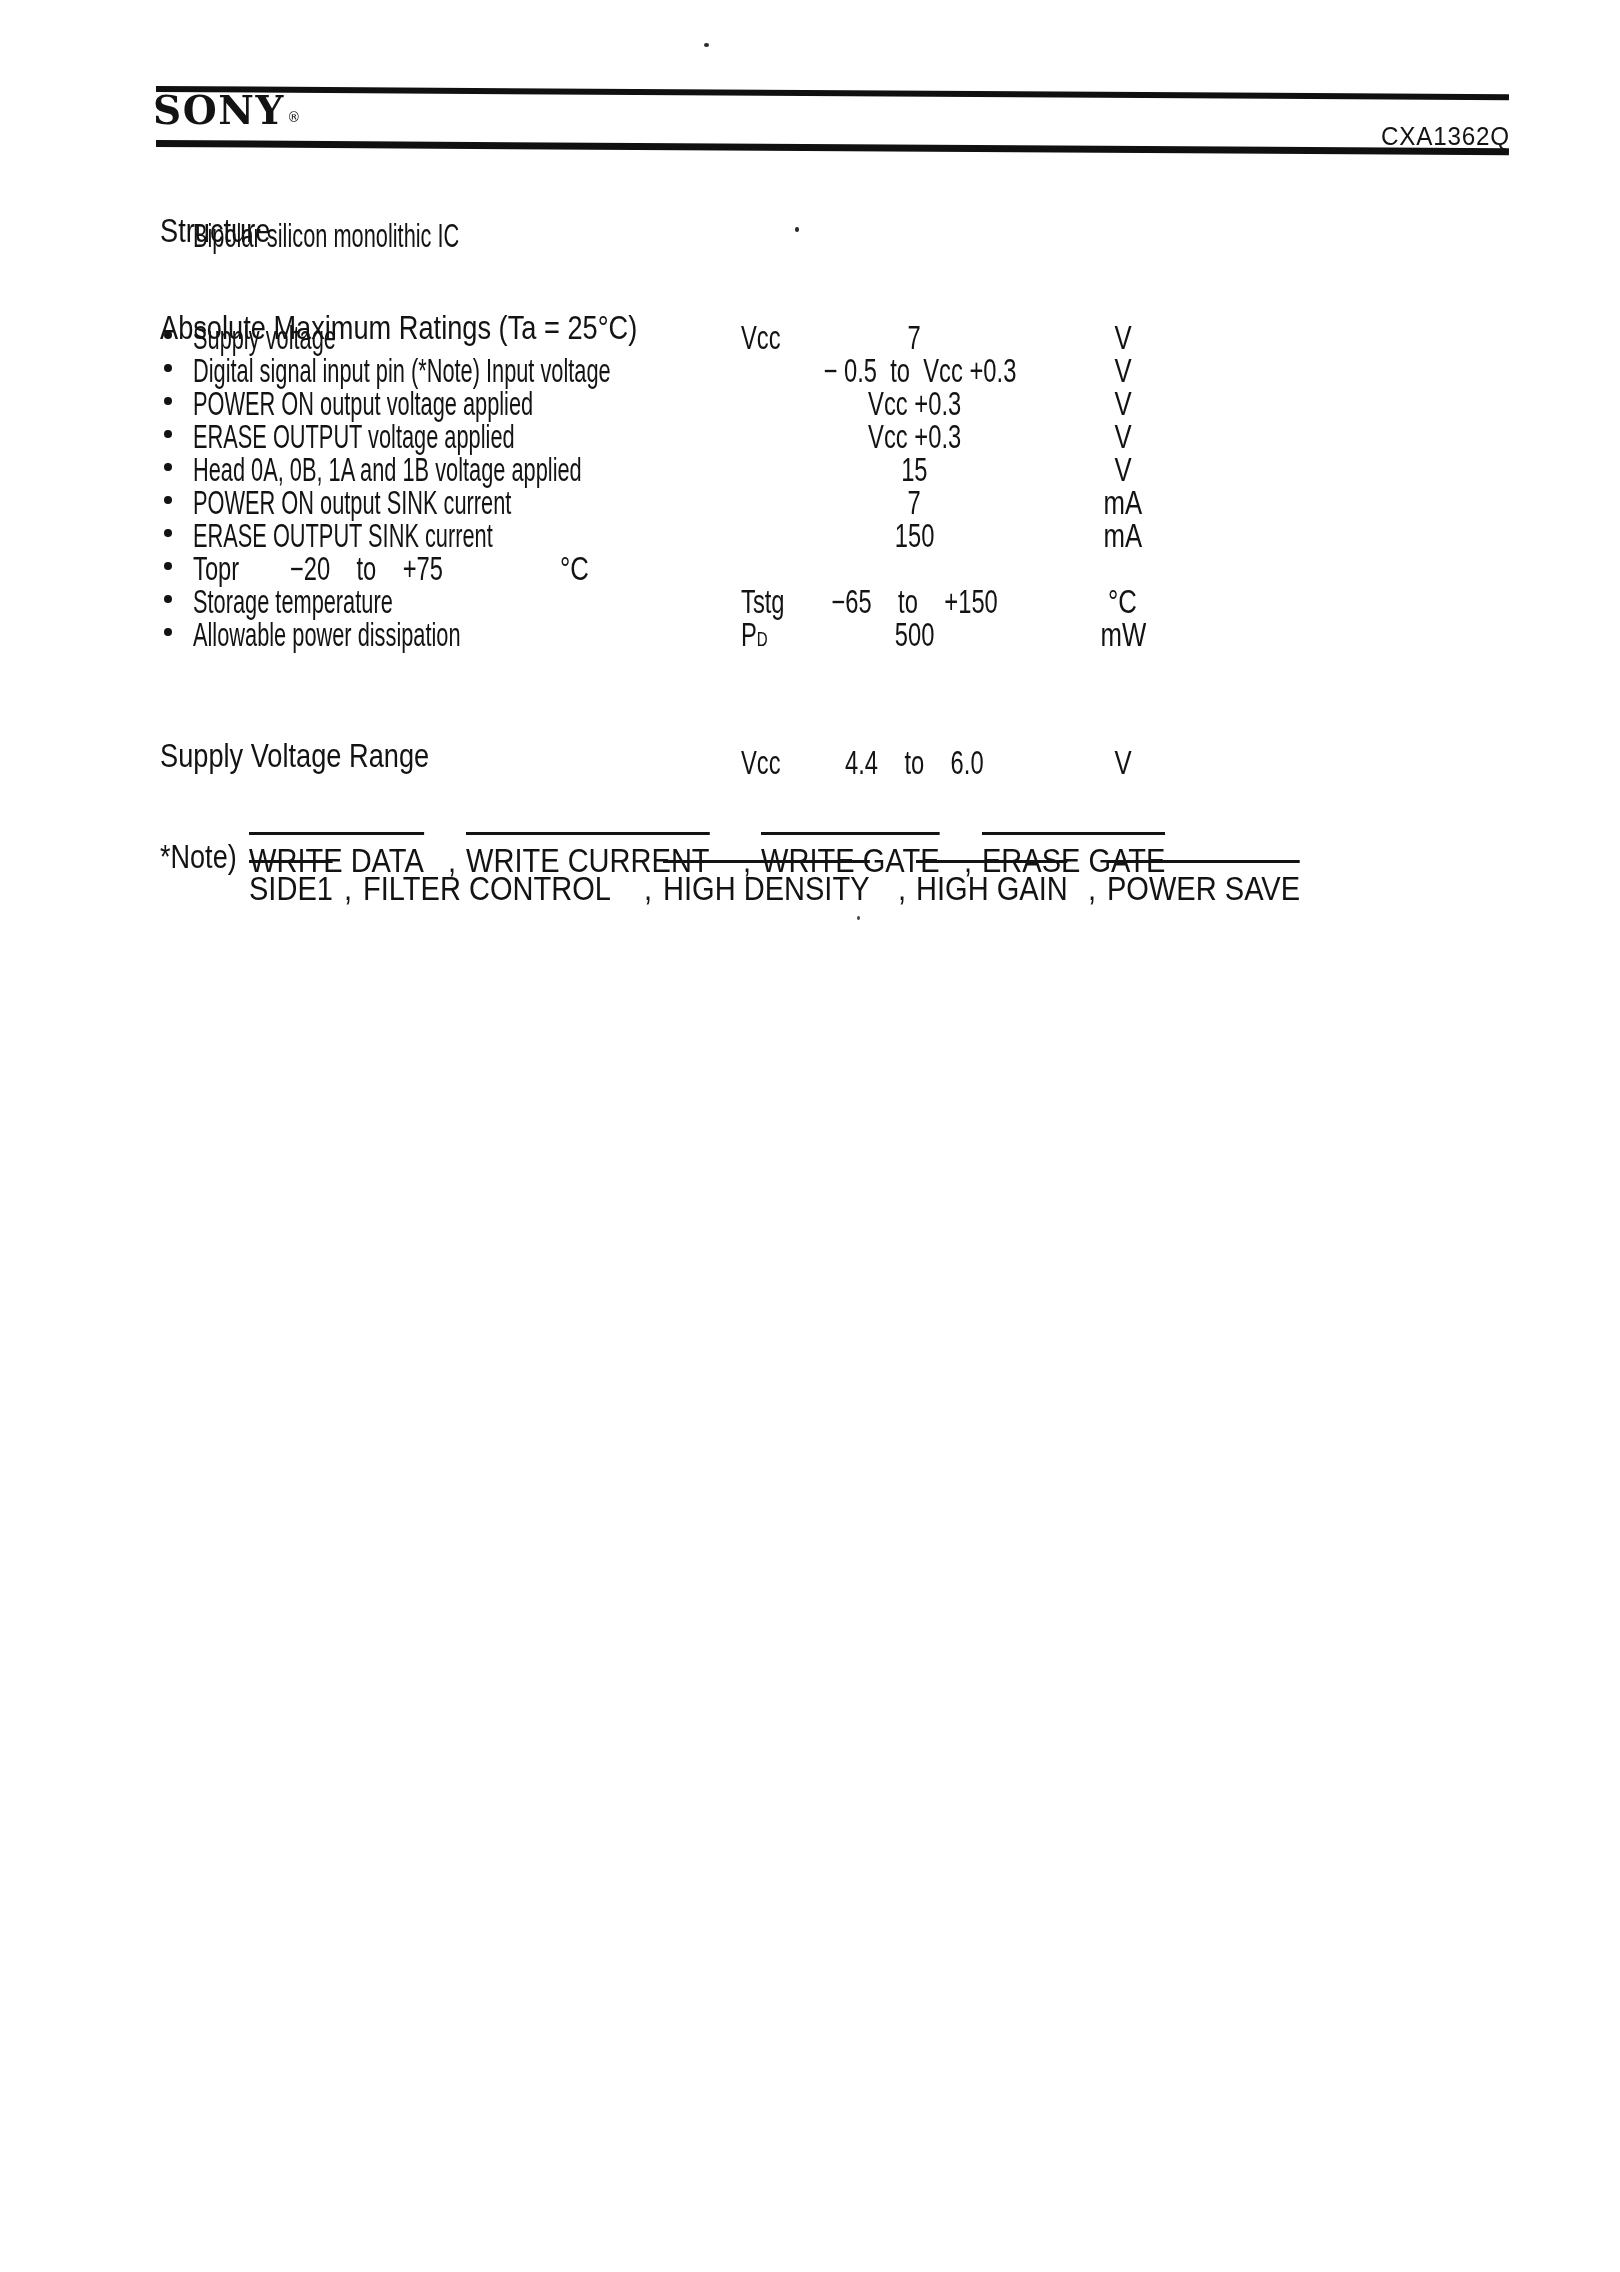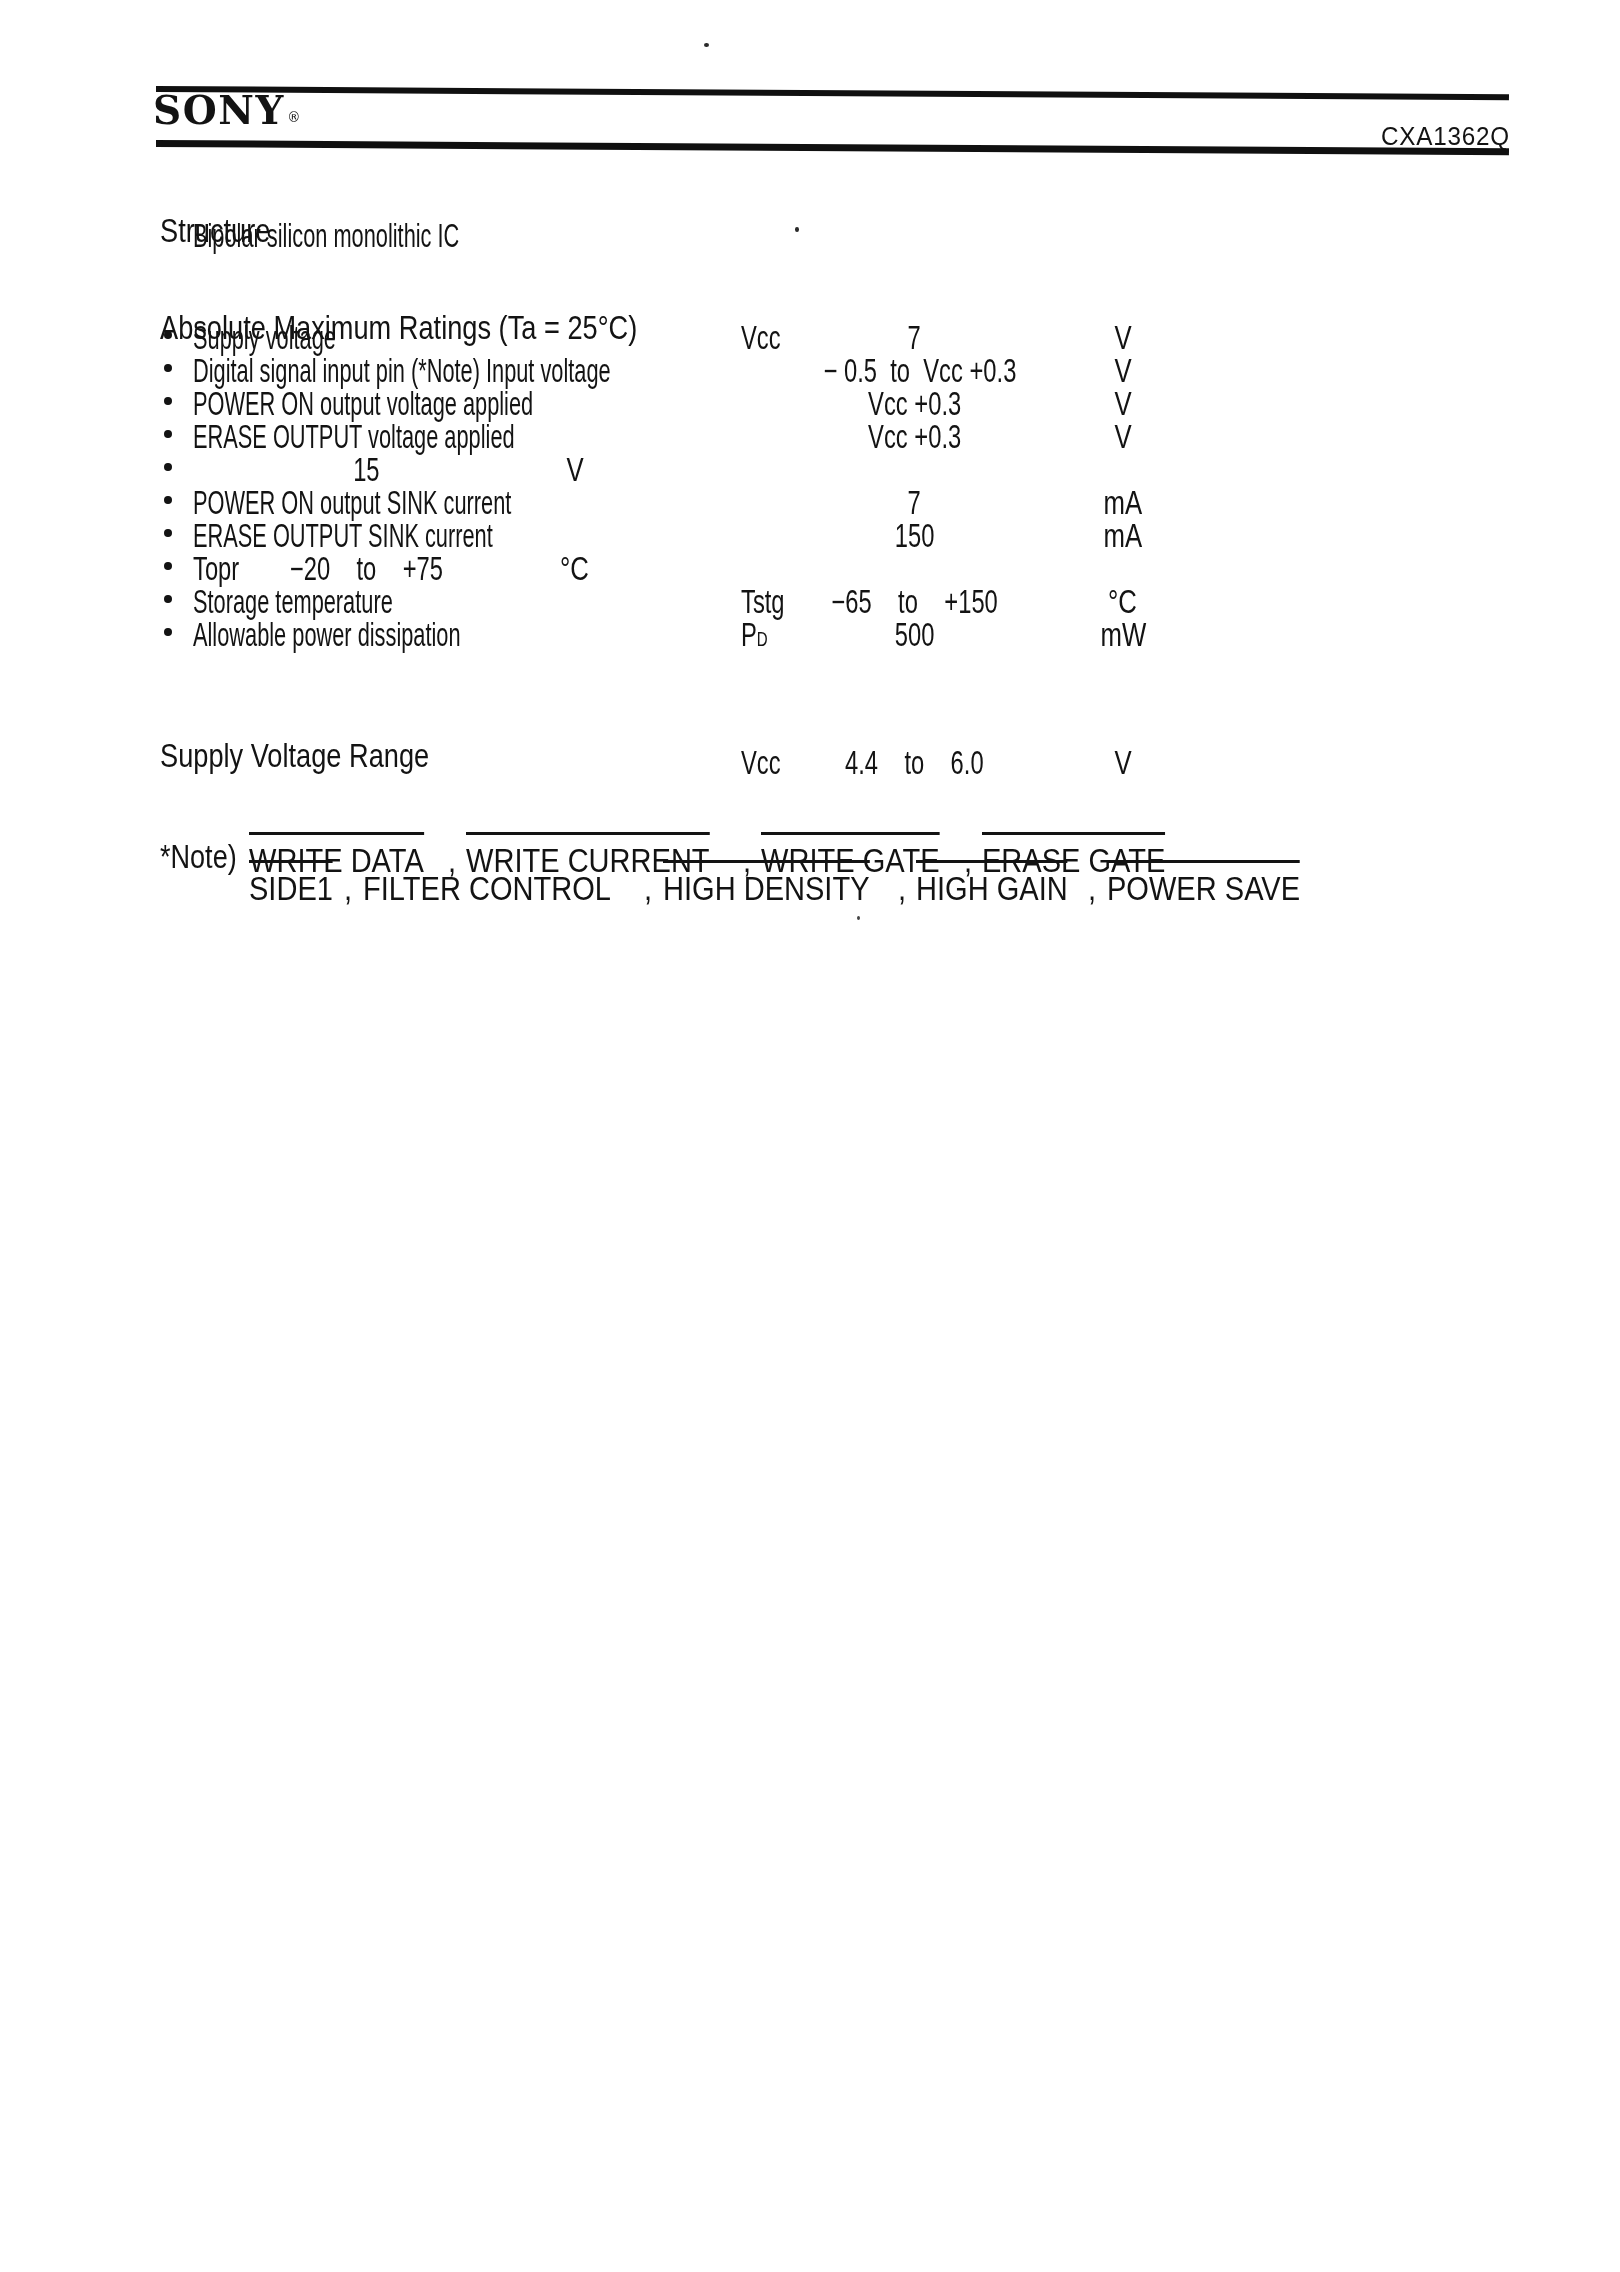--- a/index.html
+++ b/index.html
@@ -113,20 +113,21 @@
       <span class="cell c-label"><span class="tx lbl">ERASE OUTPUT voltage applied</span></span>
       <span class="cell c-symbol"><span class="tx" style="--sx:.72"><span class="sym-main"></span><span class="sym-sub"></span></span></span>
       <span class="cell c-value"><span class="tx-c val">Vcc +0.3</span></span>
       <span class="cell c-gap"></span>
       <span class="cell c-unit"><span class="tx-c" style="--sx:.78"><span class="unit-txt">V</span></span></span>
     </div>
       <div class="row">
       <span class="cell c-bullet">
           <i class="dot"></i>
         </span>
+      <span class="cell c-label"><span class="tx lbl">Head 0A, 0B, 1A and 1B voltage applied</span></span>
       <span class="cell c-symbol"><span class="tx" style="--sx:.72"><span class="sym-main"></span><span class="sym-sub"></span></span></span>
       <span class="cell c-value"><span class="tx-c val">15</span></span>
       <span class="cell c-gap"></span>
       <span class="cell c-unit"><span class="tx-c" style="--sx:.78"><span class="unit-txt">V</span></span></span>
     </div>
       <div class="row">
       <span class="cell c-bullet">
           <i class="dot"></i>
         </span>
       <span class="cell c-label"><span class="tx lbl">POWER ON output SINK current</span></span>

